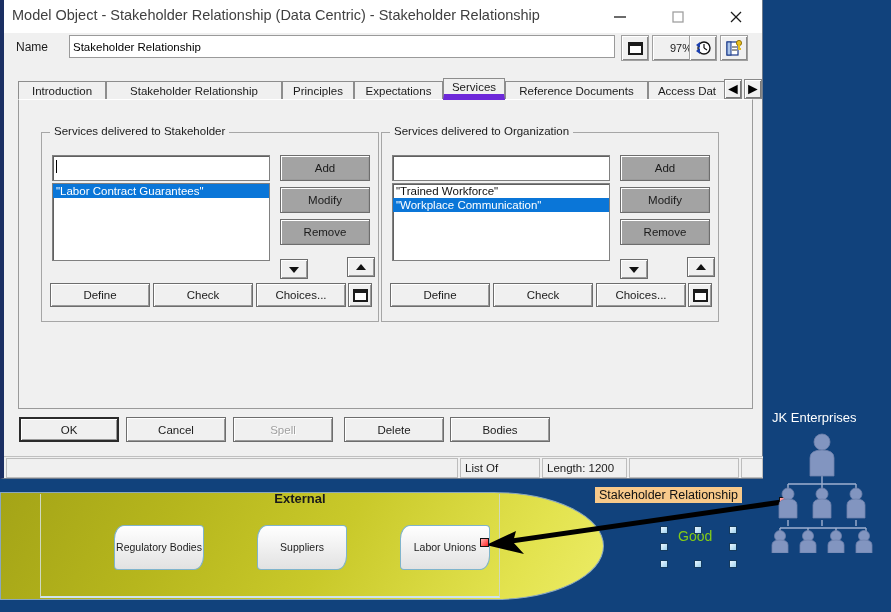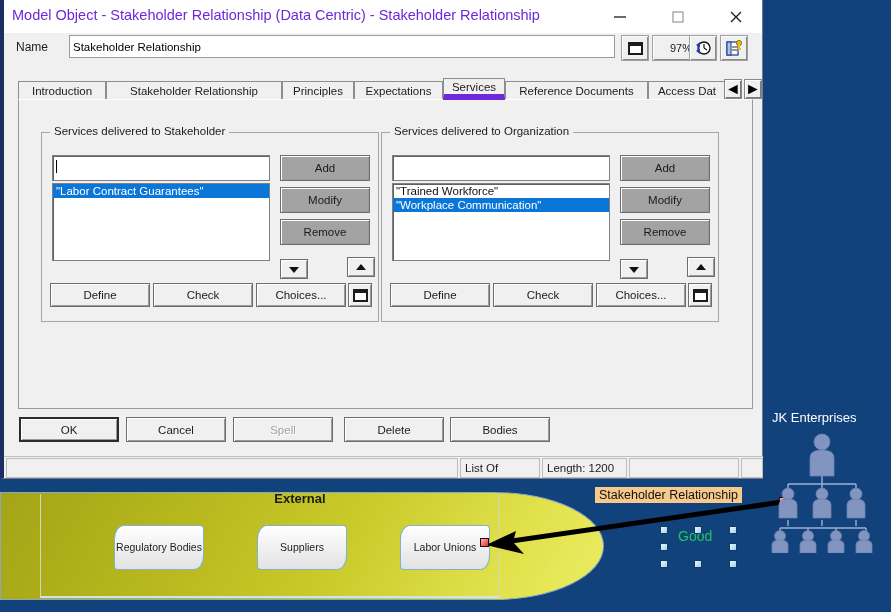--- a/index.html
+++ b/index.html
@@ -53,21 +53,21 @@
   .node-handle{
     position:absolute;width:9px;height:9px;
     background:linear-gradient(135deg,#ffb3b3,#ff2222);
     border:1px solid #111;box-sizing:border-box;
   }
   .orange-label{
     position:absolute;left:595px;top:487px;padding:1px 4px;
     background:#f7c98a;color:#111;font-size:12.5px;white-space:nowrap;
   }
   .good-label{
-    position:absolute;left:678px;top:528px;color:#22c55e;font-size:14px;
+    position:absolute;left:678px;top:528px;color:#84cc16;font-size:14px;
   }
   .sel-handle{
     position:absolute;width:8px;height:8px;
     background:linear-gradient(135deg,#eaf6ff,#9fd2ef);
     border:1px solid #143a5e;box-sizing:border-box;
   }
   .jk-title{
     position:absolute;left:772px;top:410px;color:#ffffff;font-size:13px;white-space:nowrap;
   }
   #orgchart{position:absolute;left:770px;top:428px;}
@@ -78,21 +78,21 @@
     background:#f0f0f0;
     border-left:4px solid #1b2f63;
     border-right:1px solid #6f7b8c;
     border-bottom:1px solid #6f7b8c;
     box-sizing:border-box;
   }
   #titlebar{
     position:relative;height:33px;background:#ffffff;
   }
   #title-text{
-    position:absolute;left:8px;top:7px;font-size:14.5px;color:#6d28d9;white-space:nowrap;
+    position:absolute;left:8px;top:7px;font-size:14.5px;color:#404040;white-space:nowrap;
   }
   .wbtn{
     position:absolute;top:0;width:46px;height:33px;
     display:flex;align-items:center;justify-content:center;
     background:#ffffff;cursor:default;
   }
   #btn-min{left:593px;}
   #btn-max{left:651px;}
   #btn-close{left:709px;}
   

